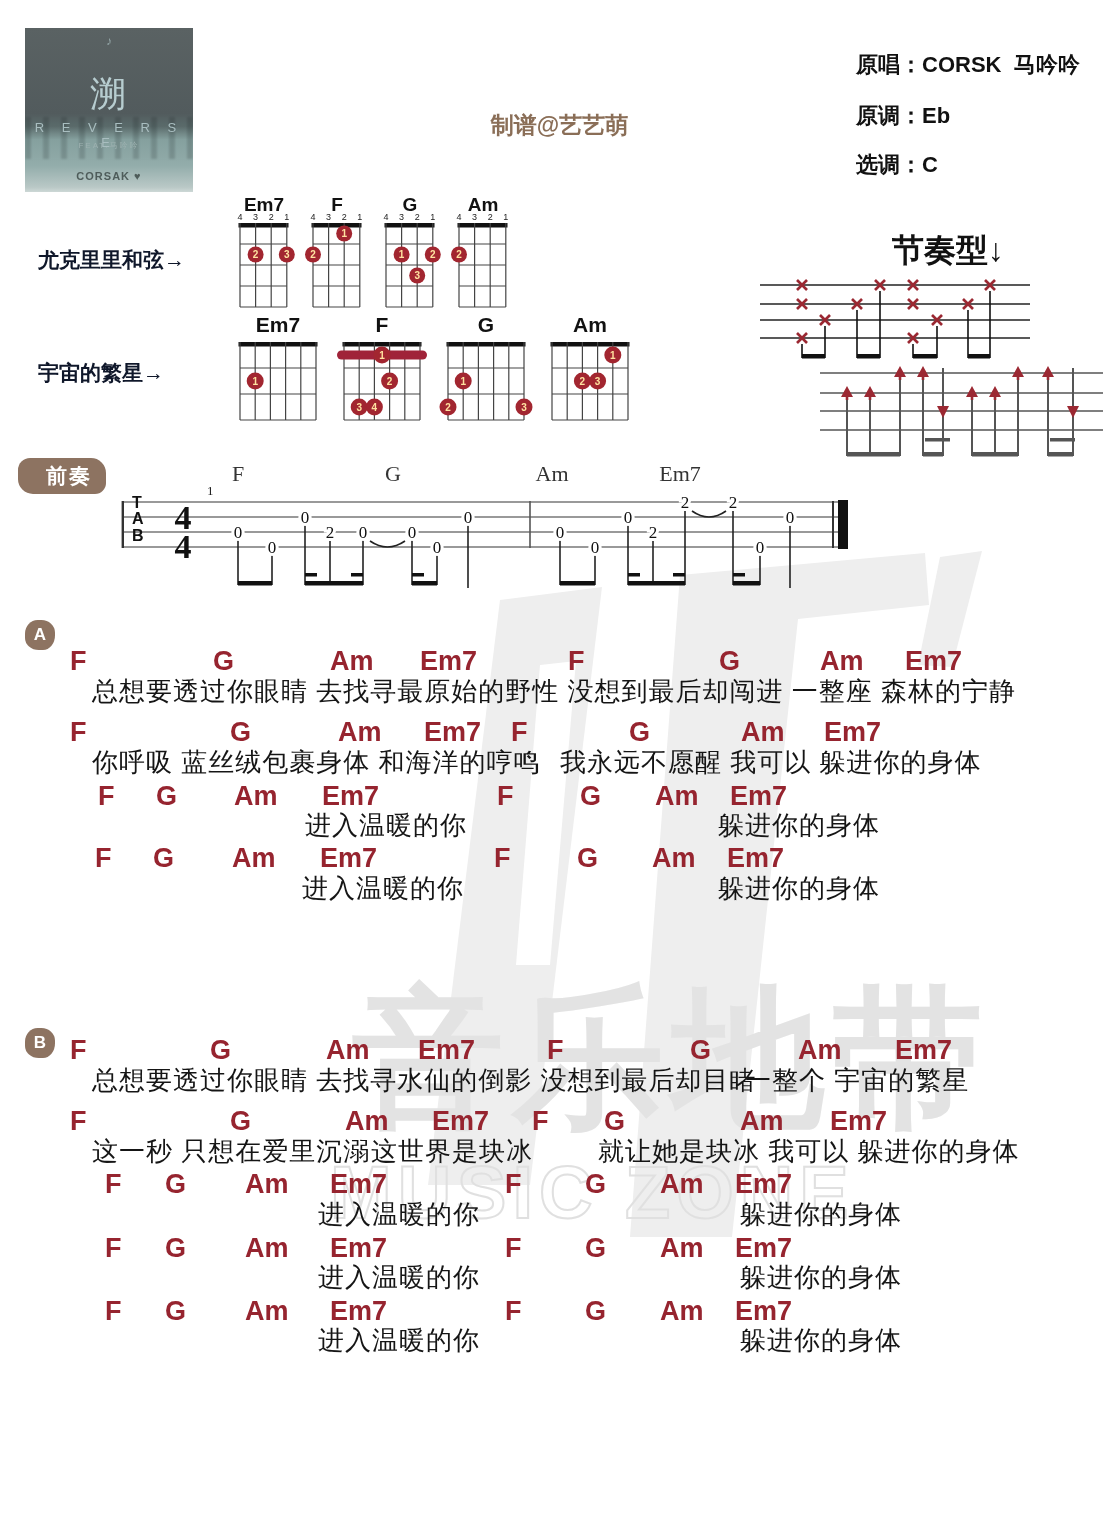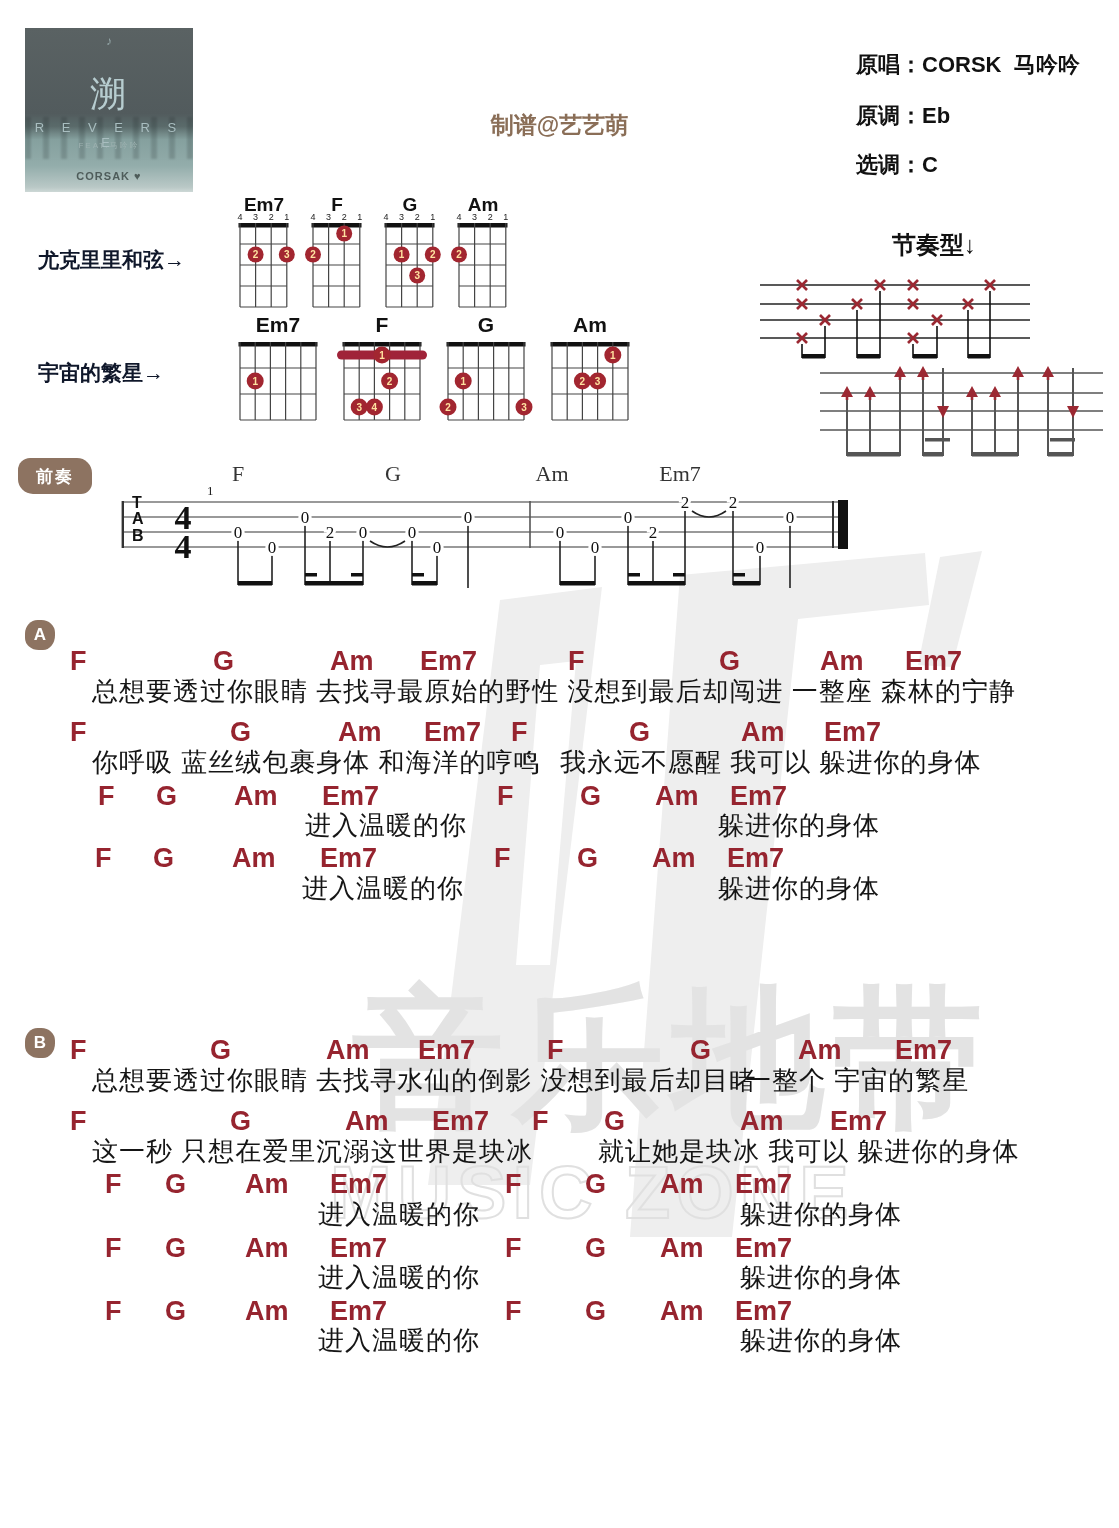--- a/index.html
+++ b/index.html
@@ -9,21 +9,21 @@
     font-family:"Liberation Sans","DejaVu Sans",sans-serif;color:#1c1c1c;
   }
   .abs{position:absolute;}
   
   .title{
     left:0;right:0;top:30px;text-align:center;
     font-size:54px;font-weight:bold;letter-spacing:2px;color:#8a6e57;
   }
   .credit{left:0;right:0;top:110px;text-align:center;font-size:23px;font-weight:bold;color:#8a6e57;}
   .info-row{left:856px;font-size:22px;font-weight:bold;color:#111;white-space:pre;}
-  .rhythm-label{left:892px;top:229px;font-size:24px;font-weight:bold;color:#111;}
+  .rhythm-label{left:892px;top:229px;font-size:32px;font-weight:bold;color:#111;}
   .inst-label{left:38px;font-size:21px;font-weight:bold;color:#0f172a;white-space:pre;}
   
   .album{
     left:25px;top:28px;width:168px;height:164px;
     background:linear-gradient(180deg,#5a6263 0%,#525b5d 52%,#5a6a6a 60%,#86a19f 68%,#93adab 84%,#b9c8c6 97%,#cdd8d6 100%);
     overflow:hidden;
   }
   .album .streaks{
     position:absolute;left:0;right:0;top:54%;height:26%;
     background:repeating-linear-gradient(90deg,rgba(30,40,42,.35) 0 6px,rgba(120,140,140,.05) 6px 18px);
@@ -33,21 +33,21 @@
   .album .glyph{position:absolute;left:0;right:0;top:42px;text-align:center;font-size:36px;font-weight:100;color:#b7cdd0;letter-spacing:2px;}
   .album .rev{position:absolute;left:0;right:0;top:92px;text-align:center;font-size:13px;letter-spacing:7px;color:#a9bec0;}
   .album .feat{position:absolute;left:0;right:0;top:112px;text-align:center;font-size:8px;letter-spacing:2px;color:#9db1b0;}
   .album .artist{position:absolute;left:0;right:0;top:142px;text-align:center;font-size:11px;font-weight:bold;letter-spacing:1px;color:#4e5c5a;}
   
   .badge{
     background:#8d7361;color:#fff;font-weight:bold;text-align:center;
     display:flex;align-items:center;justify-content:center;
   }
   .badge.round{width:30px;height:30px;border-radius:42% 45% 40% 46%/46% 42% 48% 40%;font-size:17px;}
-  .badge.pill{width:74px;height:36px;border-radius:12px 15px 11px 15px;font-size:17px;letter-spacing:2px;}
+  .badge.pill{width:74px;height:36px;border-radius:12px 15px 11px 15px;font-size:21px;letter-spacing:2px;padding-left:14px;}
   
   .chord{position:absolute;font-size:27px;font-weight:bold;color:#96242f;line-height:1;}
   .lyric{position:absolute;font-size:26px;font-weight:500;color:#151515;letter-spacing:1px;line-height:1.15;white-space:pre;}
   
   .wm-text{
     left:352px;top:982px;font-size:152px;font-weight:bold;color:#e3e3e3;
     letter-spacing:8px;line-height:1;z-index:0;white-space:nowrap;
   }
   .wm-sub{
     left:330px;top:1128px;font-size:74px;font-weight:bold;letter-spacing:6px;line-height:1;

